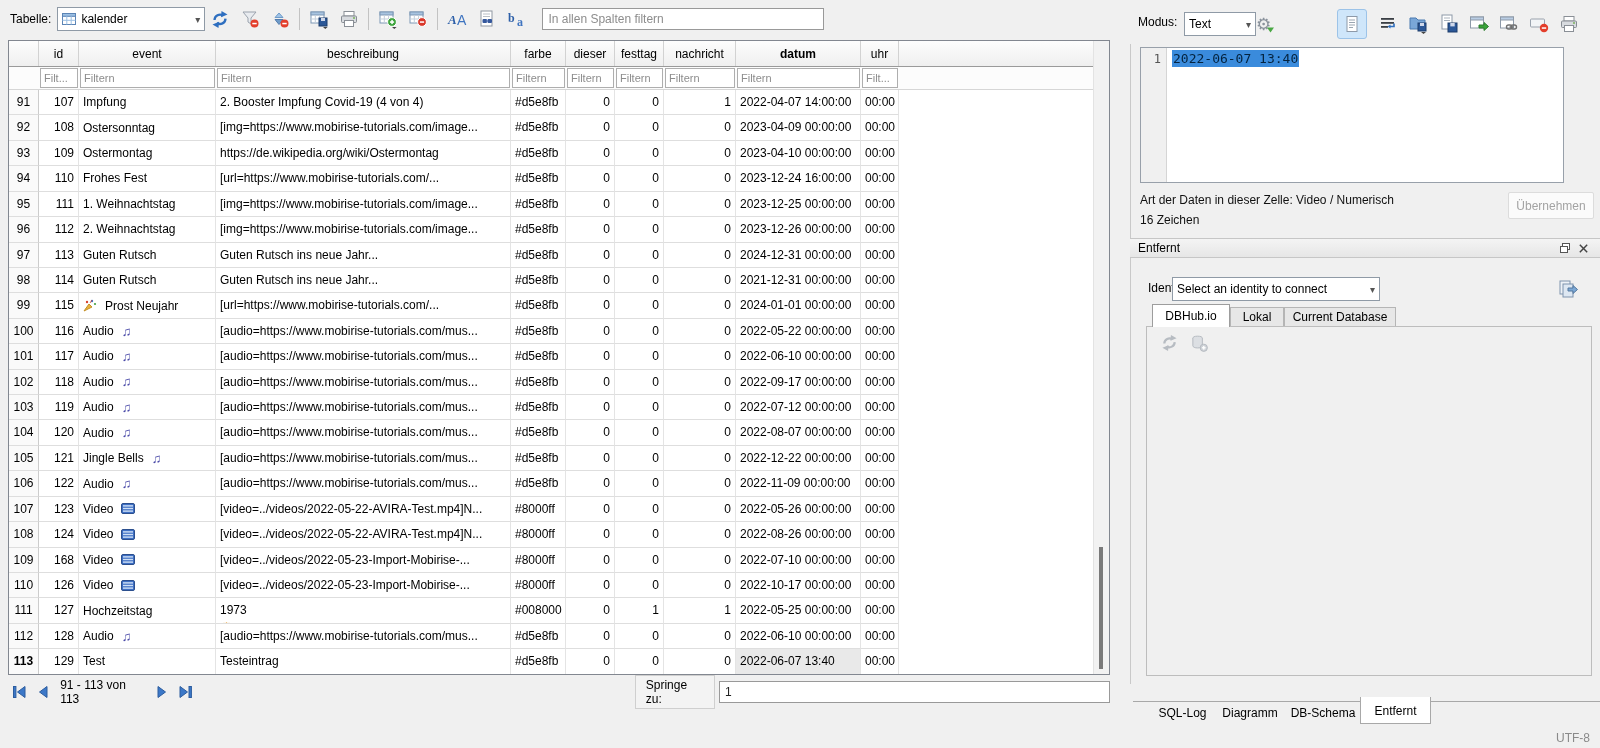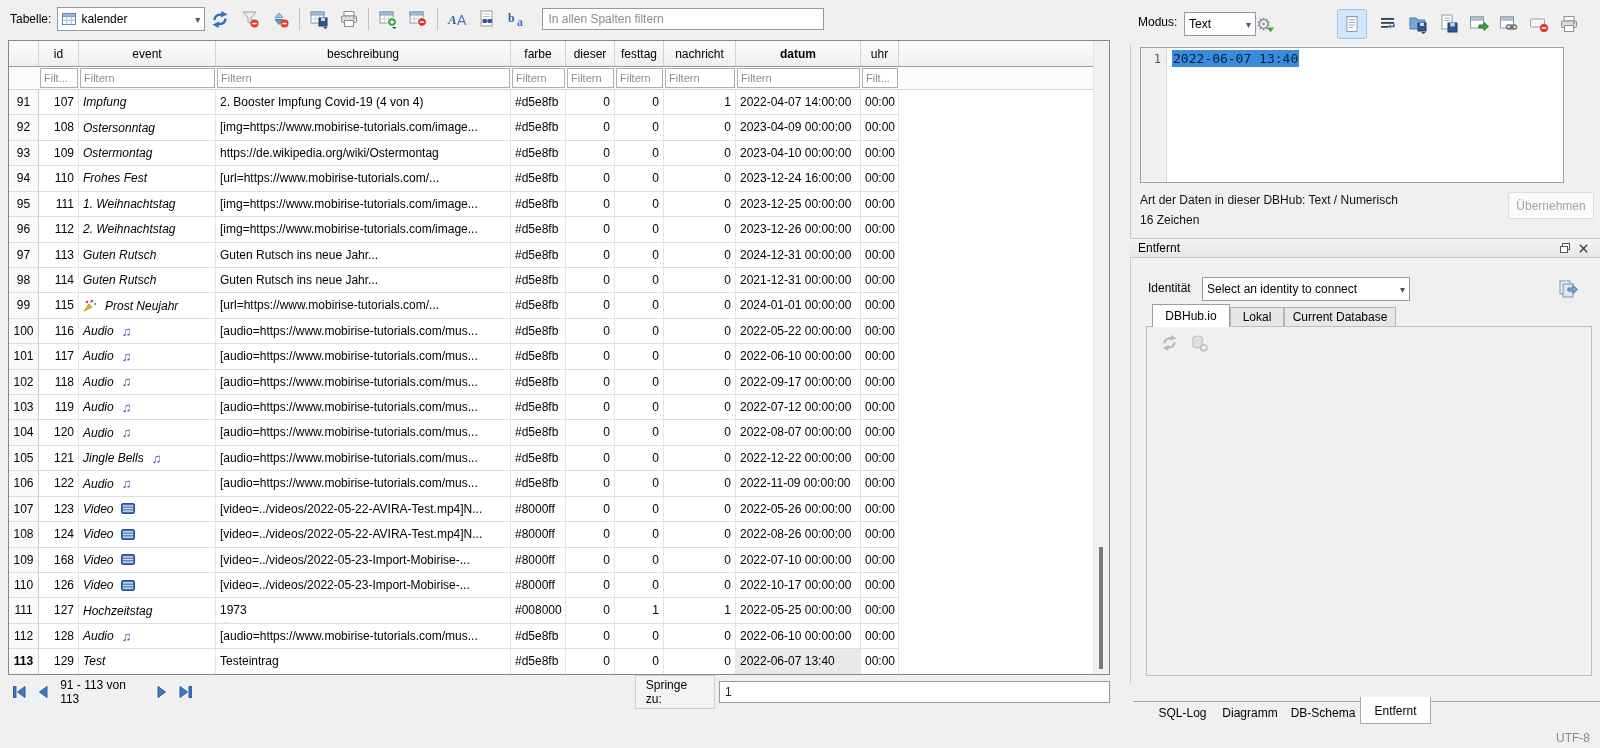--- a/index.html
+++ b/index.html
@@ -25,21 +25,21 @@
   .frow{display:flex;height:23px;background:#fcfcfc;border-bottom:1px solid #d6d6d6;box-sizing:border-box;}
   .fcell{box-sizing:border-box;padding:1px;}
   .fcell input{width:100%;height:100%;box-sizing:border-box;border:1px solid #aeaeae;font-family:"Liberation Sans",sans-serif;font-size:11px;padding:8px 3px;color:#222;}
   .fcell input::placeholder{color:#8d8d8d;}
   .drow{display:flex;height:25.43px;background:#fff;}
   .dcell{box-sizing:border-box;border-right:1px solid #e4e4e4;border-bottom:1px solid #dedede;font-size:12px;line-height:24px;padding:0 4px;white-space:nowrap;overflow:hidden;}
   .dcell.ar{text-align:right;}
   .dcell.rownum{background:#fafafa;border-right:1px solid #cccccc;text-align:center;padding:0 2px;}
   .dcell.rownum.b{font-weight:bold;}
   .dcell.sel{background:#e9e9e9;}
-  .dcell.ev{display:flex;align-items:center;gap:8px;font-style:italic;}
+  .dcell.ev{display:flex;align-items:center;gap:8px;}
   .mnote{color:#4a4aa8;font-size:13px;line-height:1;}
   #vscroll{position:absolute;right:0;top:0;bottom:0;width:15px;background:#f2f2f2;border-left:1px solid #e3e3e3;}
   #vthumb{position:absolute;left:5px;width:4px;top:506px;height:122px;background:#7a7a7a;}
   
   #pager{position:absolute;left:8px;top:679px;width:1102px;height:26px;display:flex;align-items:center;}
   .pbtn{background:none;border:none;width:22px;height:22px;padding:0;margin:0 1px;display:flex;align-items:center;justify-content:center;}
   #range-text{margin:0 6px;}
   #jump-label{margin-left:438px;border:1px solid #cfcfcf;background:#f3f3f3;padding:2px 10px;}
   #jump-input{width:408px;margin-left:4px;}
   
@@ -697,42 +697,42 @@
         <rect x="2.5" y="6" width="15" height="6.5" rx="1" fill="#d8dbdf" stroke="#878c93"></rect>
         <rect x="5.5" y="10.5" width="9" height="6" fill="#fff" stroke="#8a8f96"></rect>
         <circle cx="15" cy="8" r="0.9" fill="#6fae4e"></circle>
       </svg>
     </button>
 
   <div id="editor" class="abs">
     <div id="gutter"><span>1</span></div>
     <div id="edit-text"><span class="seltxt">2022-06-07 13:40</span></div>
   </div>
-  <span class="info-line" style="top:193px;">Art der Daten in dieser DBHub: Text / Numerisch</span>
+  <span class="info-line" style="top:193px;">Art der Daten in dieser Zelle: Video / Numerisch</span>
   <span class="info-line" style="top:213px;">16 Zeichen</span>
   <button id="apply-btn" disabled="">Übernehmen</button>
 
   <div id="dock-title" class="abs">
     <span>Entfernt</span>
     <span class="sp"></span>
     <button class="titlebar-btn">
         <svg width="12" height="12" viewBox="0 0 12 12">
           <rect x="3.5" y="1.5" width="7" height="6" fill="#fff" stroke="#555"></rect>
           <rect x="1.5" y="4.5" width="7" height="6" fill="#fff" stroke="#555"></rect>
         </svg>
       </button>
     <button class="titlebar-btn">
         <svg width="11" height="11" viewBox="0 0 12 12">
           <line x1="2" y1="2" x2="10" y2="10" stroke="#444" stroke-width="1.6"></line>
           <line x1="10" y1="2" x2="2" y2="10" stroke="#444" stroke-width="1.6"></line>
         </svg>
       </button>
   </div>
   <span class="abs" style="left:1148px;top:281px;">Identität</span>
-  <div class="combo abs" id="identity-combo" style="left:1202px;top:277px;justify-content:flex-end;">
+  <div class="combo abs" id="identity-combo" style="left:1172px;top:277px;justify-content:flex-end;">
     <span style="white-space:nowrap;overflow:hidden;">Select an identity to connect</span>
     <span class="chev">▾</span>
   </div>
   <button class="ibtn abs" style="left:1554px;top:277px;width:26px;height:24px;">
       <svg width="22" height="20" viewBox="0 0 22 20">
         <rect x="4" y="2" width="10" height="13" fill="#eef2f7" stroke="#7e93ad"></rect>
         <rect x="7" y="5" width="10" height="13" fill="#dde7f2" stroke="#7e93ad"></rect>
         <polygon points="12,9 17,9 17,6.5 21.5,10.5 17,14.5 17,12 12,12" fill="#7ba7d4" stroke="#54789f"></polygon>
       </svg>
     </button>

